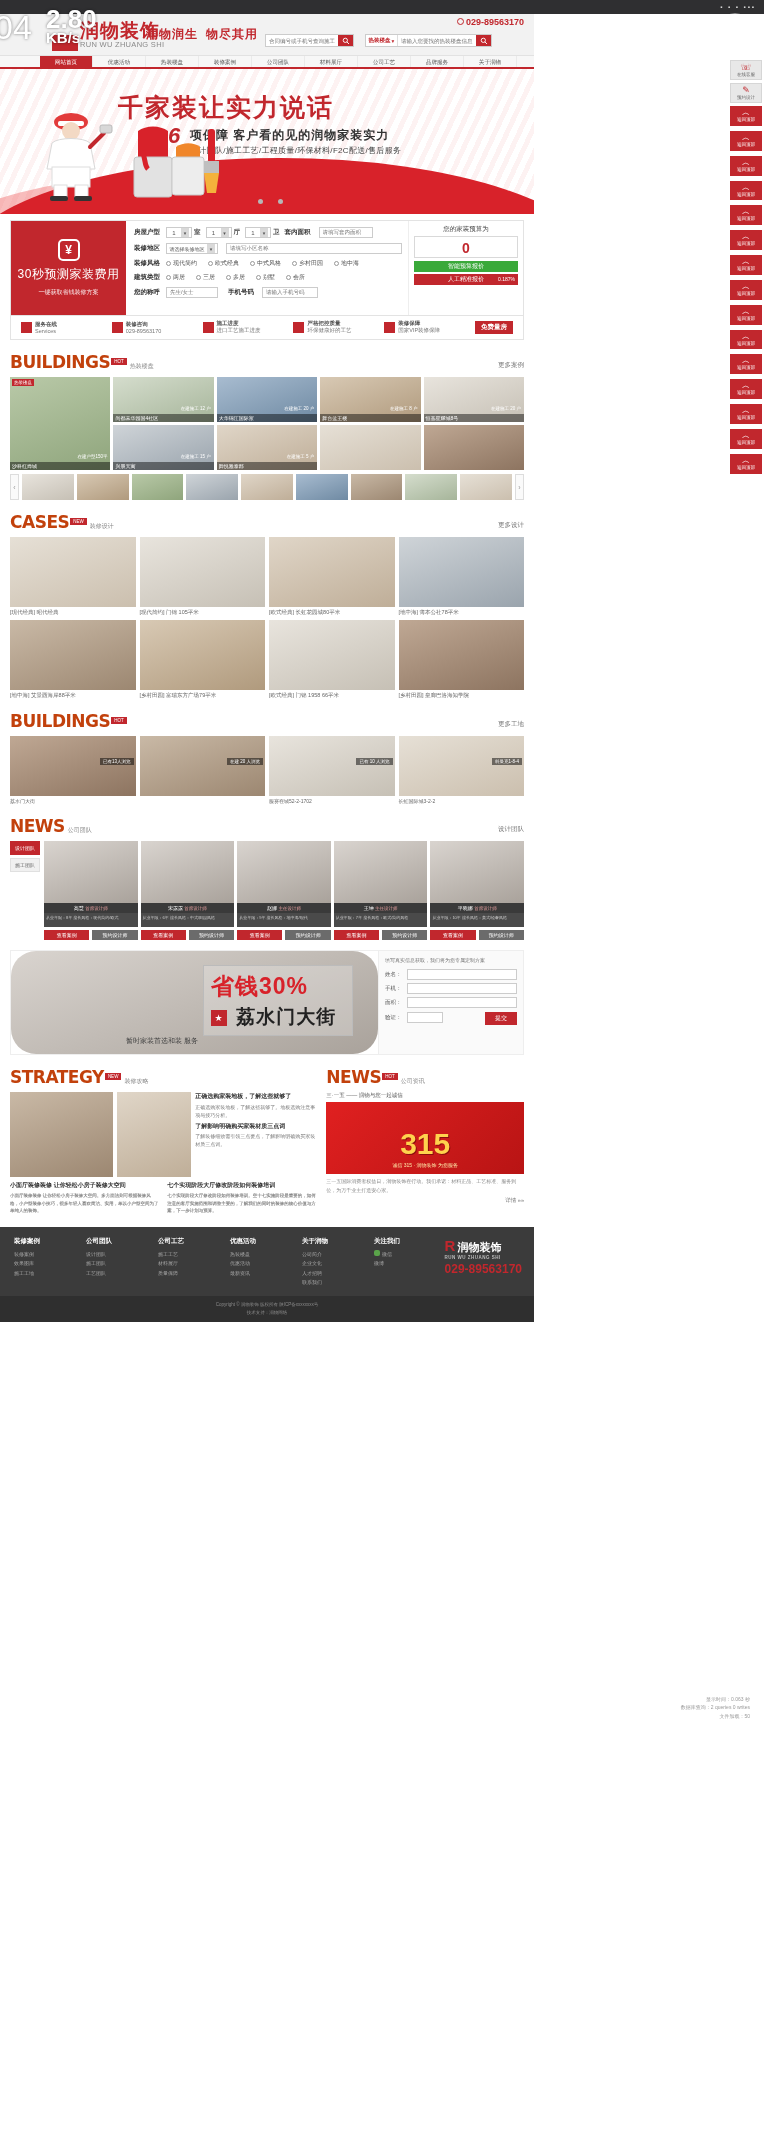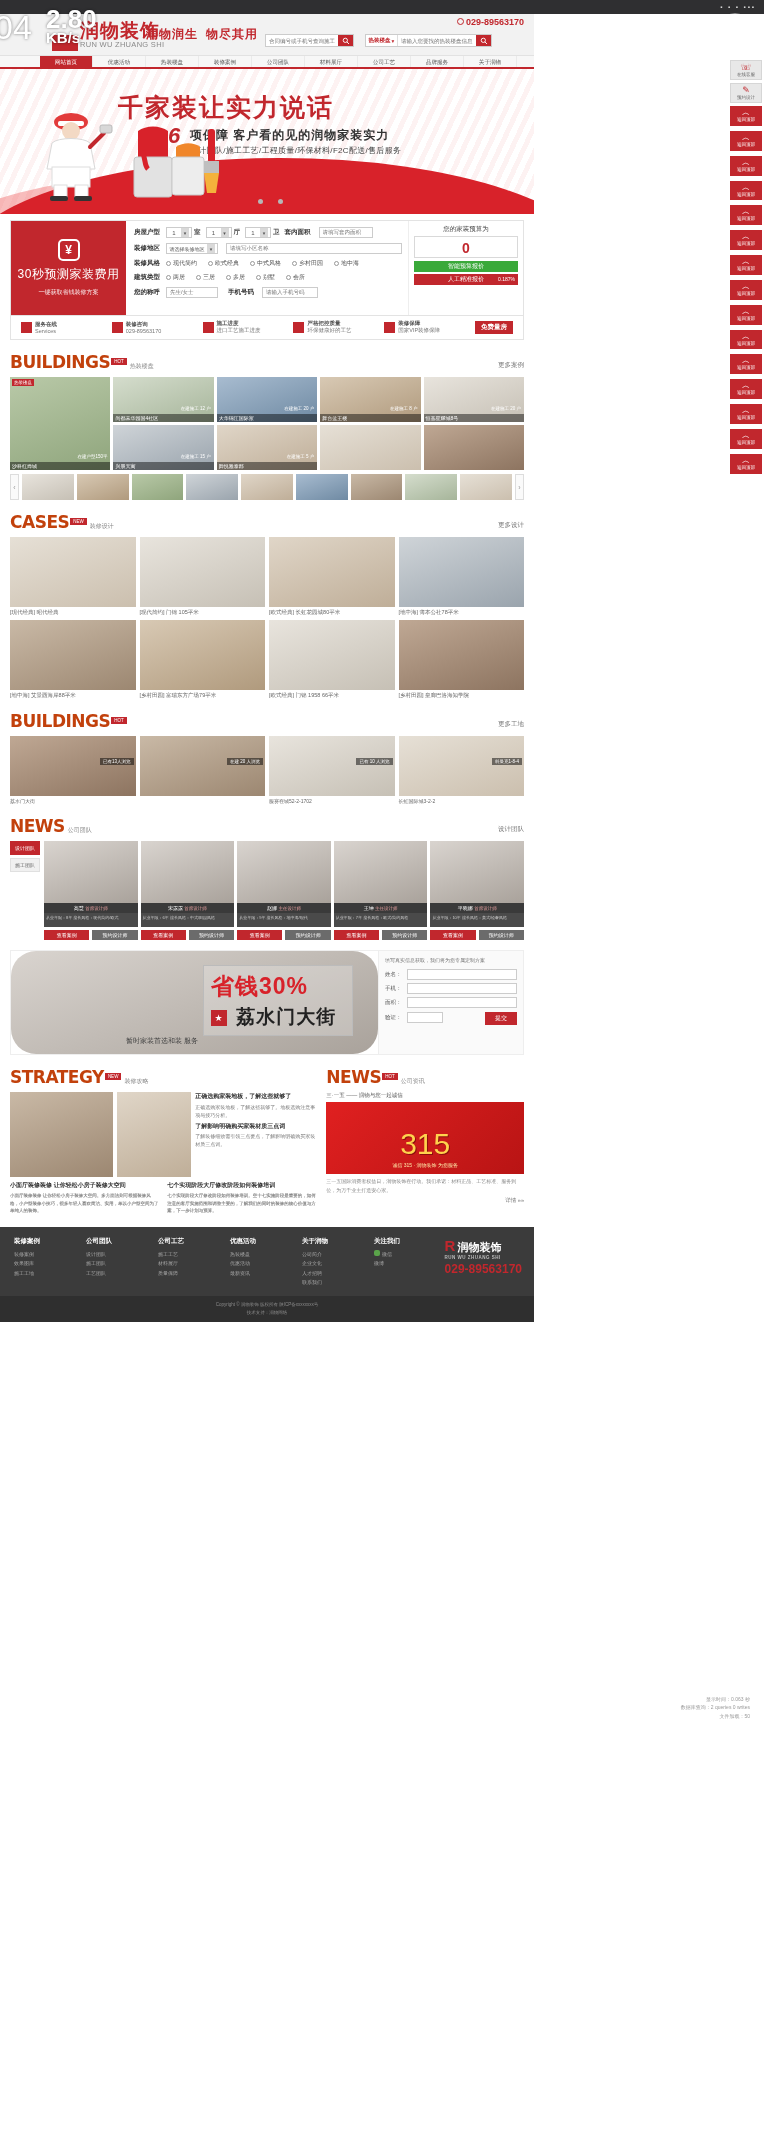--- a/index.html
+++ b/index.html
@@ -737,21 +737,21 @@
       </div>
 
       <div class="col-r">
         <div class="sec-hd">
           <span class="big">NEWS</span>
           <span class="badge">HOT</span>
           <span class="cn">公司资讯</span>
         </div>
         <div style="font-size:5.5px;color:#555;margin-bottom:3px;">三·一五 —— 润物与您一起诚信</div>
         <div class="news-img" style="background:linear-gradient(135deg,#e02020,#b81414);position:relative;display:flex;align-items:center;justify-content:center;">
-          <span style="font-size:30px;font-weight:400;color:#ffd24d;text-shadow:1px 1px 0 #8a0d0d;margin-top:12px;">315</span>
+          <span style="font-size:30px;font-weight:700;color:#ffd24d;text-shadow:1px 1px 0 #8a0d0d;margin-top:12px;">315</span>
           <span style="position:absolute;bottom:6px;font-size:5px;color:#ffe9a8;">诚信 315 · 润物装饰 为您服务</span>
         </div>
         <div class="news-note">三一五国际消费者权益日，润物装饰在行动。我们承诺：材料正品、工艺标准、服务到位，为万千业主打造安心家。</div>
         <div class="news-more">详情 »»</div>
       </div>
     </div>
 
 
     <div class="footer">
       <div class="fcol">

